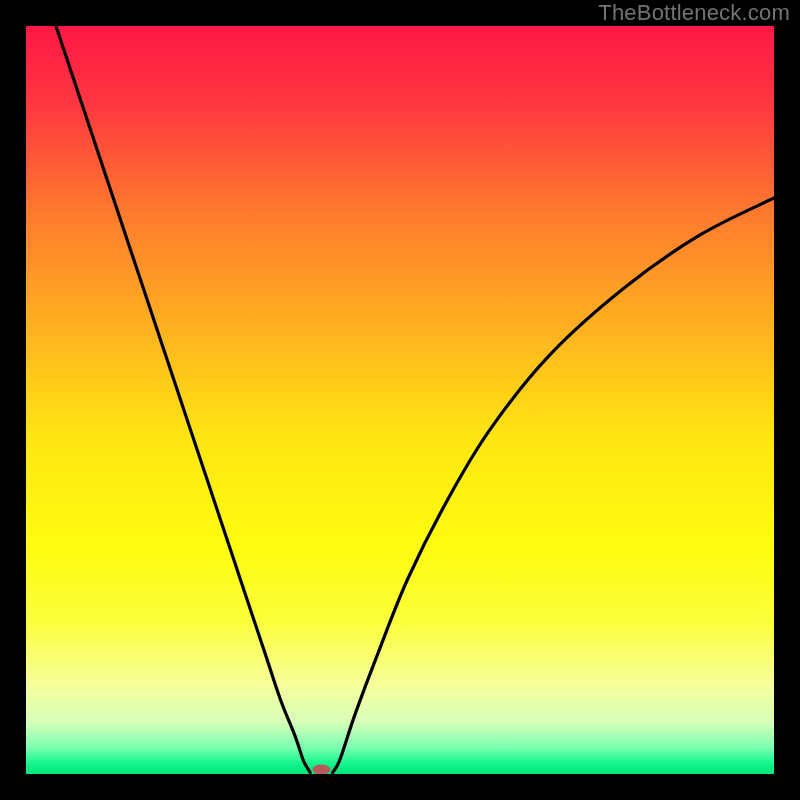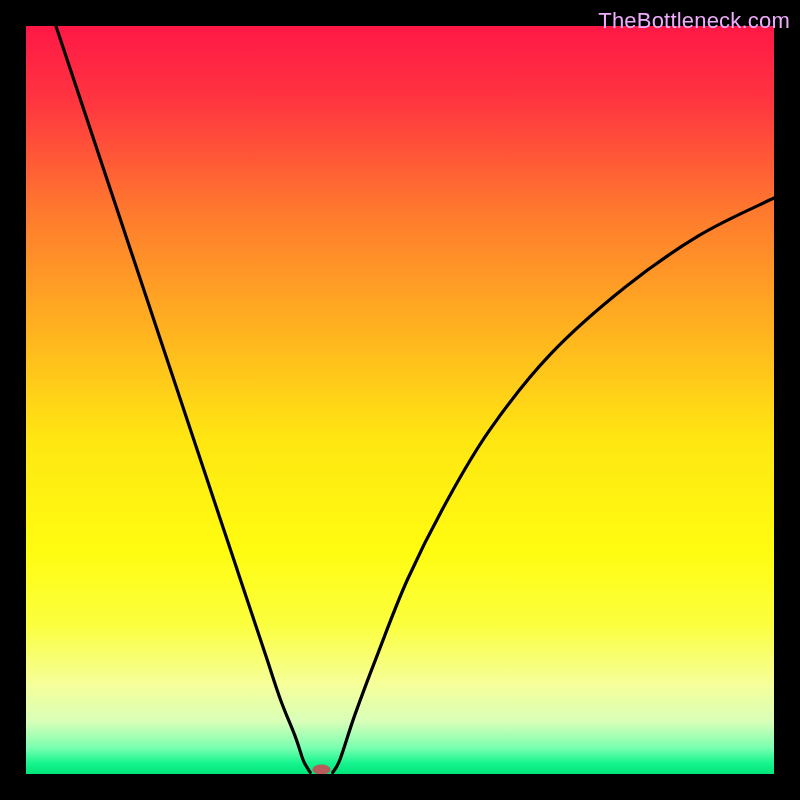--- a/index.html
+++ b/index.html
@@ -22,23 +22,23 @@
   .plot {
     position: absolute;
     left: 0;
     top: 0;
     width: 748px;
     height: 748px;
     display: block;
   }
   .watermark {
     position: absolute;
-    top: 8px;
+    top: 0;
     right: 10px;
-    color: #f0abfc;
+    color: #737373;
     font-size: 22px;
     font-weight: 500;
     letter-spacing: 0.2px;
     user-select: none;
   }
 </style>
 </head>
 <body>
 
 <div class="frame">

